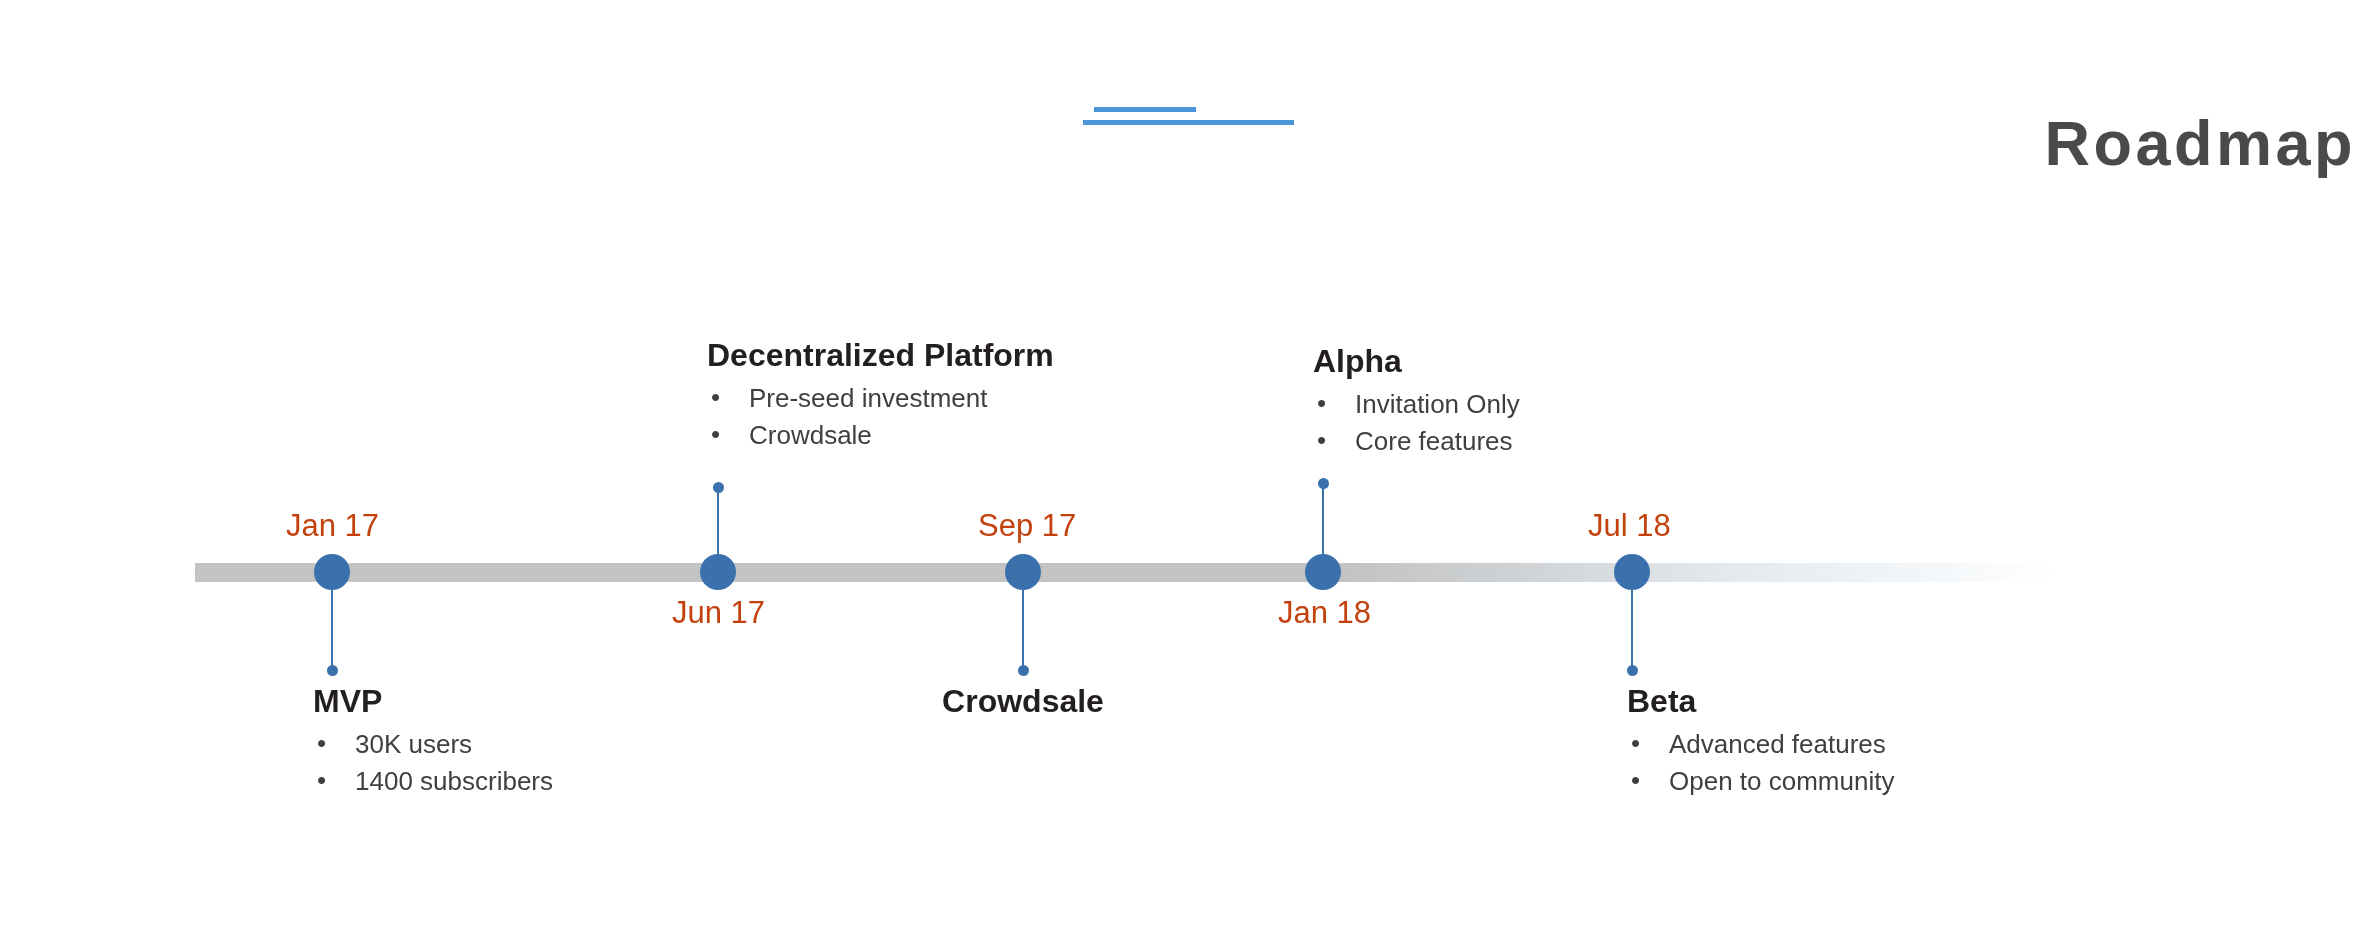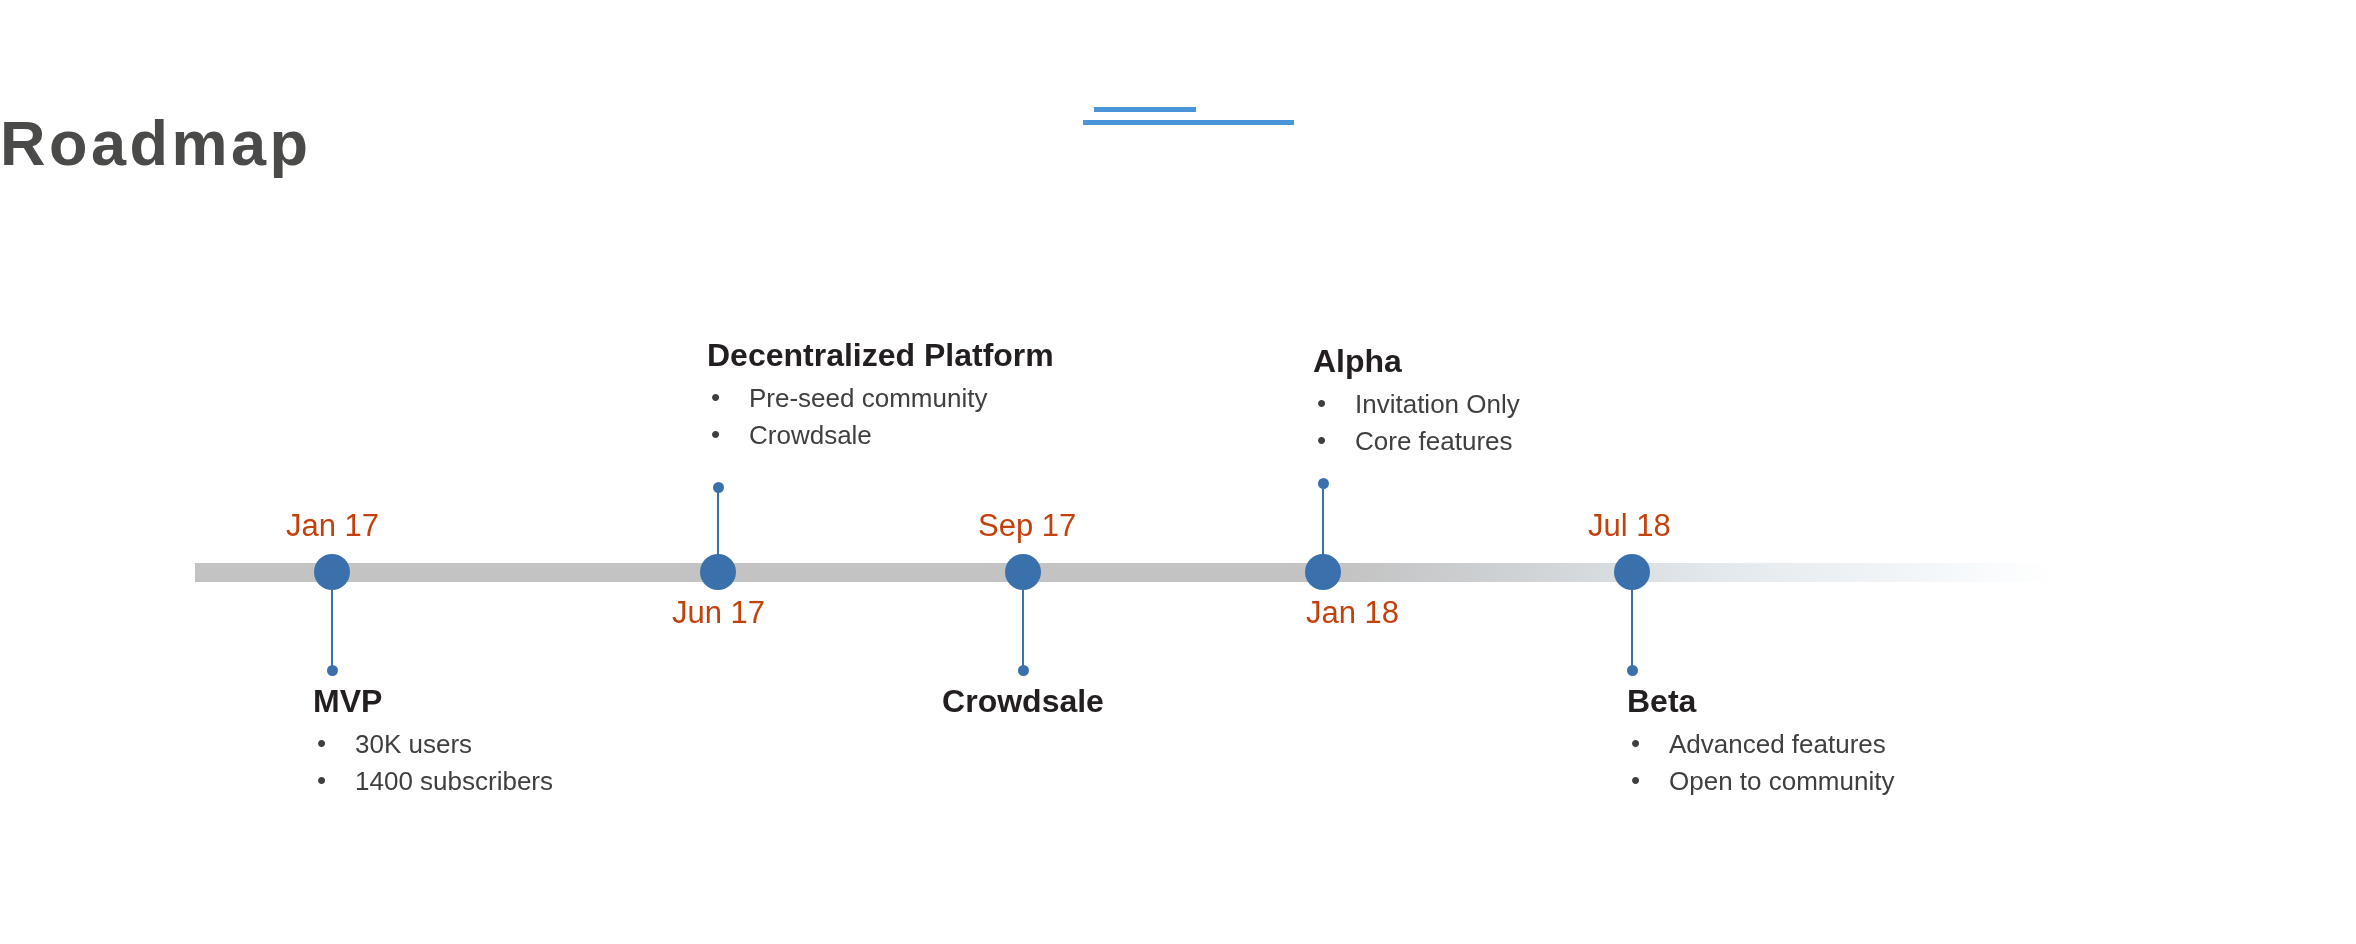--- a/index.html
+++ b/index.html
@@ -14,21 +14,21 @@
     font-family: "Liberation Sans", sans-serif;
     overflow: hidden;
   }
 
   
   #title-block {
     position: absolute;
     left: 0;
     top: 112px;
     width: 2356px;
-    text-align: left;
+    text-align: right;
   }
   #page-title {
     font-size: 63px;
     font-weight: bold;
     color: #4a4a48;
     letter-spacing: 3.5px;
     line-height: 1;
     margin: 0;
     font-family: "Liberation Sans", sans-serif;
   }
@@ -158,38 +158,38 @@
 </div>
 
 <div class="milestone">
   <div class="date-label" style="left:672px; top:597px;">Jun 17</div>
   <div class="marker-dot" style="left:718px;"></div>
   <div class="connector" style="left:718px; top:487px; height:73px;"></div>
   <div class="connector-end-dot" style="left:718px; top:482px;"></div>
   <div class="milestone-content" style="left:707px; top:337px;">
     <div class="milestone-heading">Decentralized Platform</div>
     <ul class="bullet-list">
-      <li>Pre-seed community</li>
+      <li>Pre-seed investment</li>
       <li>Crowdsale</li>
     </ul>
   </div>
 </div>
 
 <div class="milestone">
   <div class="date-label" style="left:978px; top:510px;">Sep 17</div>
   <div class="marker-dot" style="left:1023px;"></div>
   <div class="connector" style="left:1023px; top:590px; height:80px;"></div>
   <div class="connector-end-dot" style="left:1023px; top:665px;"></div>
   <div class="milestone-content" style="left:1023px; top:683px; transform:translateX(-50%);">
     <div class="milestone-heading centered">Crowdsale</div>
   </div>
 </div>
 
 <div class="milestone">
-  <div class="date-label" style="left:1278px; top:597px;margin-left:28px;">Jan 18</div>
+  <div class="date-label" style="left:1278px; top:597px;">Jan 18</div>
   <div class="marker-dot" style="left:1323px;"></div>
   <div class="connector" style="left:1323px; top:483px; height:77px;"></div>
   <div class="connector-end-dot" style="left:1323px; top:478px;"></div>
   <div class="milestone-content" style="left:1313px; top:343px;">
     <div class="milestone-heading">Alpha</div>
     <ul class="bullet-list">
       <li>Invitation Only</li>
       <li>Core features</li>
     </ul>
   </div>

